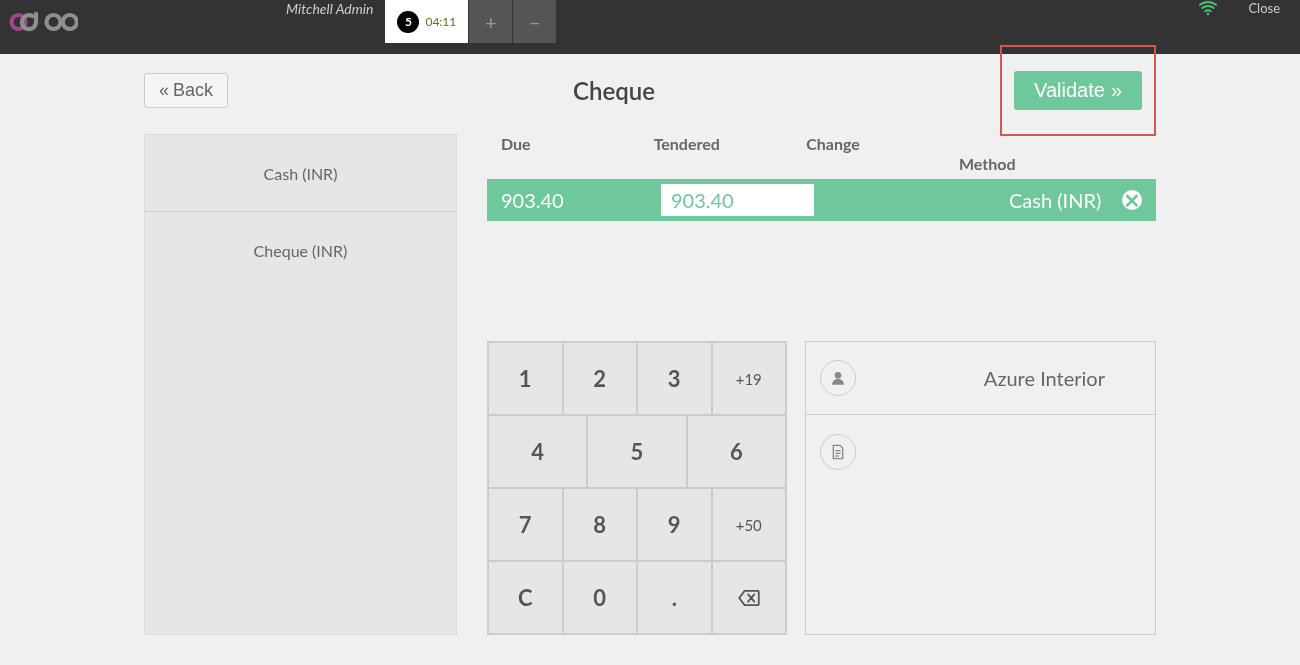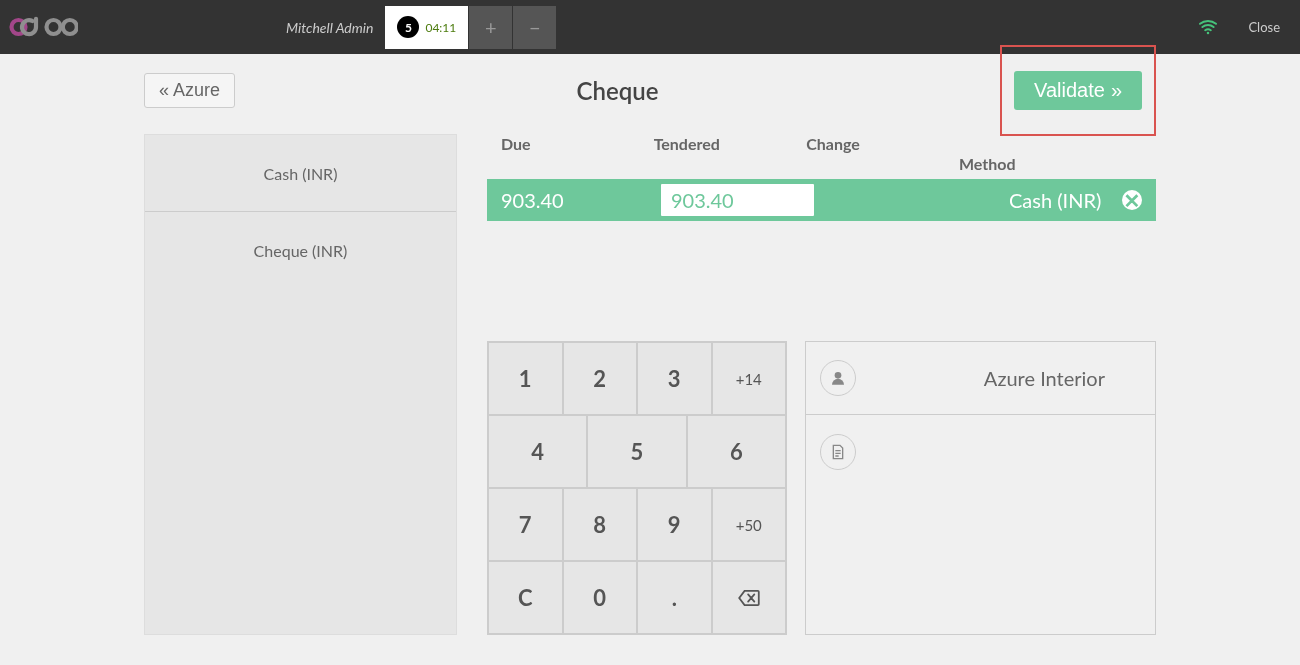--- a/index.html
+++ b/index.html
@@ -9,21 +9,21 @@
   width: 1300px;
   height: 665px;
   overflow: hidden;
   color: #555;
 }
 
 .topbar {
   background: #333;
   height: 54px;
   display: flex;
-  align-items: center;
+  align-items: flex-start;
   color: #ccc;
   font-size: 14px;
 }
 .logo {
   width: 86px;
   height: 43px;
   display: flex;
   align-items: center;
   justify-content: center;
 }
@@ -284,21 +284,21 @@
       <circle cx="12" cy="17.5" r="1.6" fill="#46c37b"></circle>
     </svg>
   </div>
   <div class="close-text">Close</div>
 </div>
 
 <div class="page">
   <div class="header-row">
     <button class="back-btn">
       <span>«</span>
-      <span>Azure</span>
+      <span>Back</span>
     </button>
     <div class="header-title">Cheque</div>
     <div class="validate-wrap">
       <button class="validate-btn">
         <span>Validate</span>
         <span>»</span>
       </button>
     </div>
   </div>
 
@@ -324,21 +324,21 @@
           <span class="close-icon">✕</span>
         </div>
       </div>
 
       <div class="bottom-row">
         <div class="keypad">
           <div class="keypad-row">
             <div class="key">1</div>
             <div class="key">2</div>
             <div class="key">3</div>
-            <div class="key small">+14</div>
+            <div class="key small">+19</div>
           </div>
           <div class="keypad-row">
             <div class="key">4</div>
             <div class="key">5</div>
             <div class="key">6</div>
           </div>
           <div class="keypad-row">
             <div class="key">7</div>
             <div class="key">8</div>
             <div class="key">9</div>

